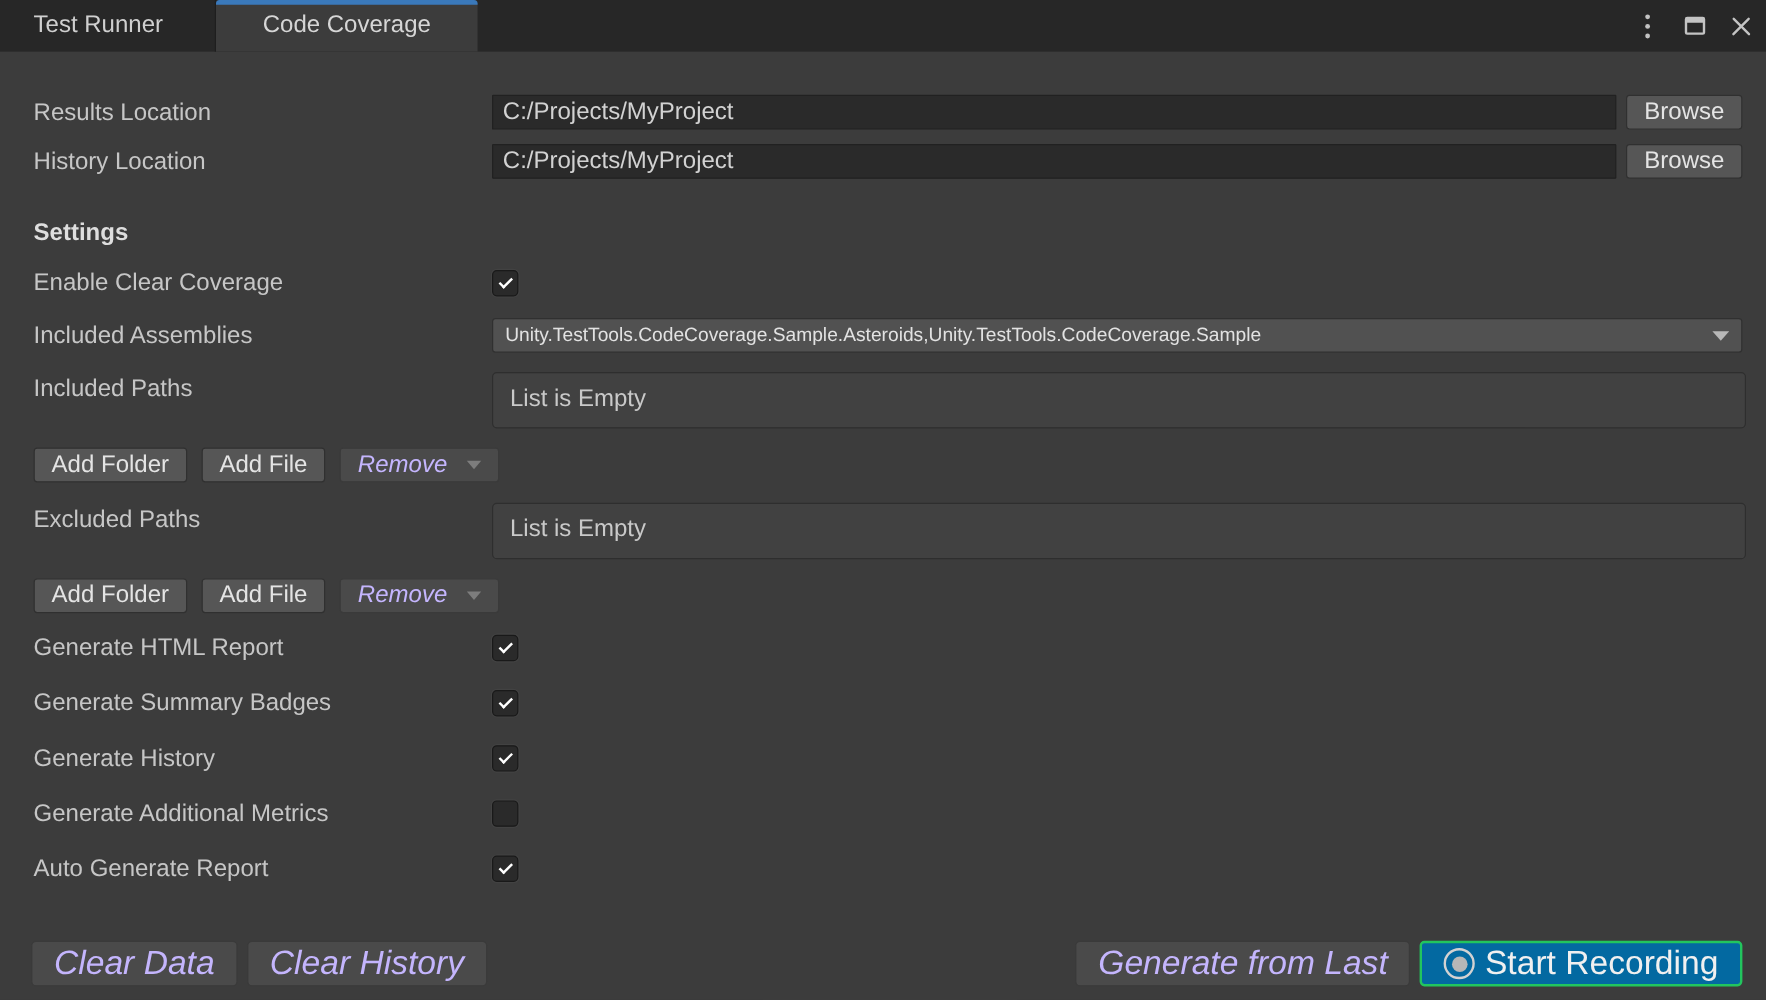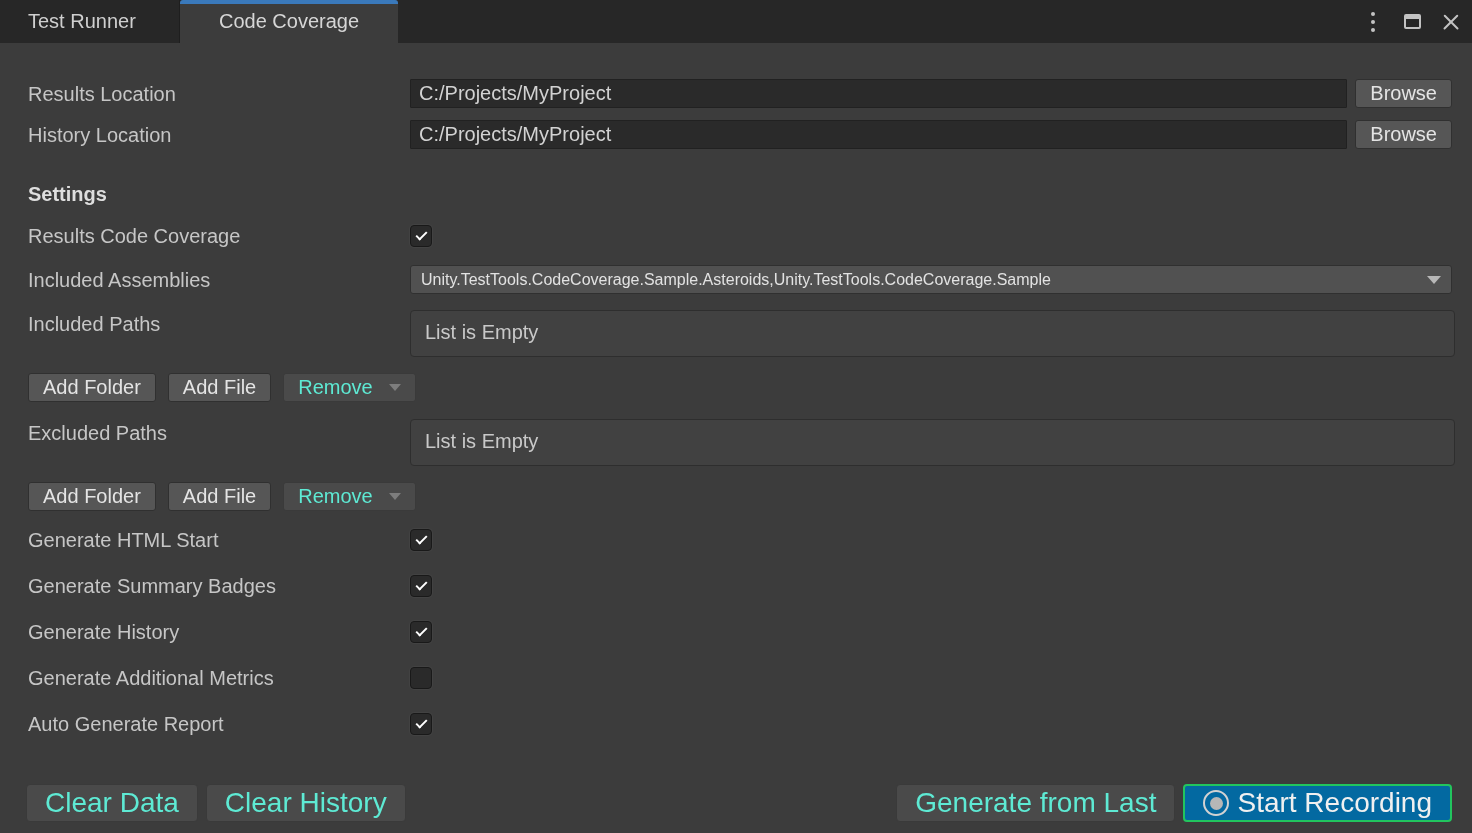--- a/index.html
+++ b/index.html
@@ -48,21 +48,21 @@
   .txtfield {
     flex:1; height:29px; background:#2a2a2a; border:1px solid #212121; border-radius:1px;
     color:#d2d2d2; font-size:20px; font-family:"Liberation Sans",sans-serif;
     padding:0 8px; outline:none;
   }
   .btn {
     height:29px; background:#565656; border:1px solid #303030; border-radius:3px;
     color:#e4e4e4; font-size:20px; font-family:"Liberation Sans",sans-serif;
     padding:0 14px; cursor:pointer; display:inline-flex; align-items:center; justify-content:center; gap:8px;
   }
-  .btn-disabled { background:#4a4a4a; color:#5eead4; border-color:#3a3a3a; }
+  .btn-disabled { background:#4a4a4a; color:#c4b5fd; border-color:#3a3a3a;font-style:italic; }
   .browse { margin-left:8px; flex:none; }
 
   .section-h { font-size:20px; font-weight:bold; color:#dedede; margin-top:34px; }
 
   .checkbox {
     width:22px; height:22px; background:#2a2a2a; border:1px solid #191919; border-radius:4px;
     box-shadow:0 0 0 1px #424242; display:flex; align-items:center; justify-content:center; cursor:pointer; flex:none;
   }
   .check {
     width:11px; height:6px; border-left:2.6px solid #ffffff; border-bottom:2.6px solid #ffffff;
@@ -144,21 +144,21 @@
 
   <div class="row mt12">
     <span class="lbl">History Location</span>
     <input class="txtfield" type="text" value="C:/Projects/MyProject" style="">
     <button class="btn browse">Browse</button>
   </div>
 
   <div class="section-h">Settings</div>
 
   <div class="row mt16">
-    <span class="lbl">Results Code Coverage</span>
+    <span class="lbl">Enable Clear Coverage</span>
     <span class="checkbox" data-checked="true">
       <span class="check"></span>
     </span>
   </div>
 
   <div class="row mt15">
     <span class="lbl">Included Assemblies</span>
     <div class="popup">
       <span class="popup-text">Unity.TestTools.CodeCoverage.Sample.Asteroids,Unity.TestTools.CodeCoverage.Sample</span>
       <span class="arrow-down"></span>
@@ -190,21 +190,21 @@
     <button class="btn">Add Folder</button>
     <button class="btn">Add File</button>
     <button class="btn btn-disabled">
       <span>Remove</span>
       <span class="arrow-down arrow-dim"></span>
     </button>
   </div>
 
   <div style="margin-top:15px;">
     <div class="row chkrow">
-      <span class="lbl">Generate HTML Start</span>
+      <span class="lbl">Generate HTML Report</span>
       <span class="checkbox" data-checked="true">
           <span class="check"></span>
         </span>
     </div>
     <div class="row chkrow">
       <span class="lbl">Generate Summary Badges</span>
       <span class="checkbox" data-checked="true">
           <span class="check"></span>
         </span>
     </div>

